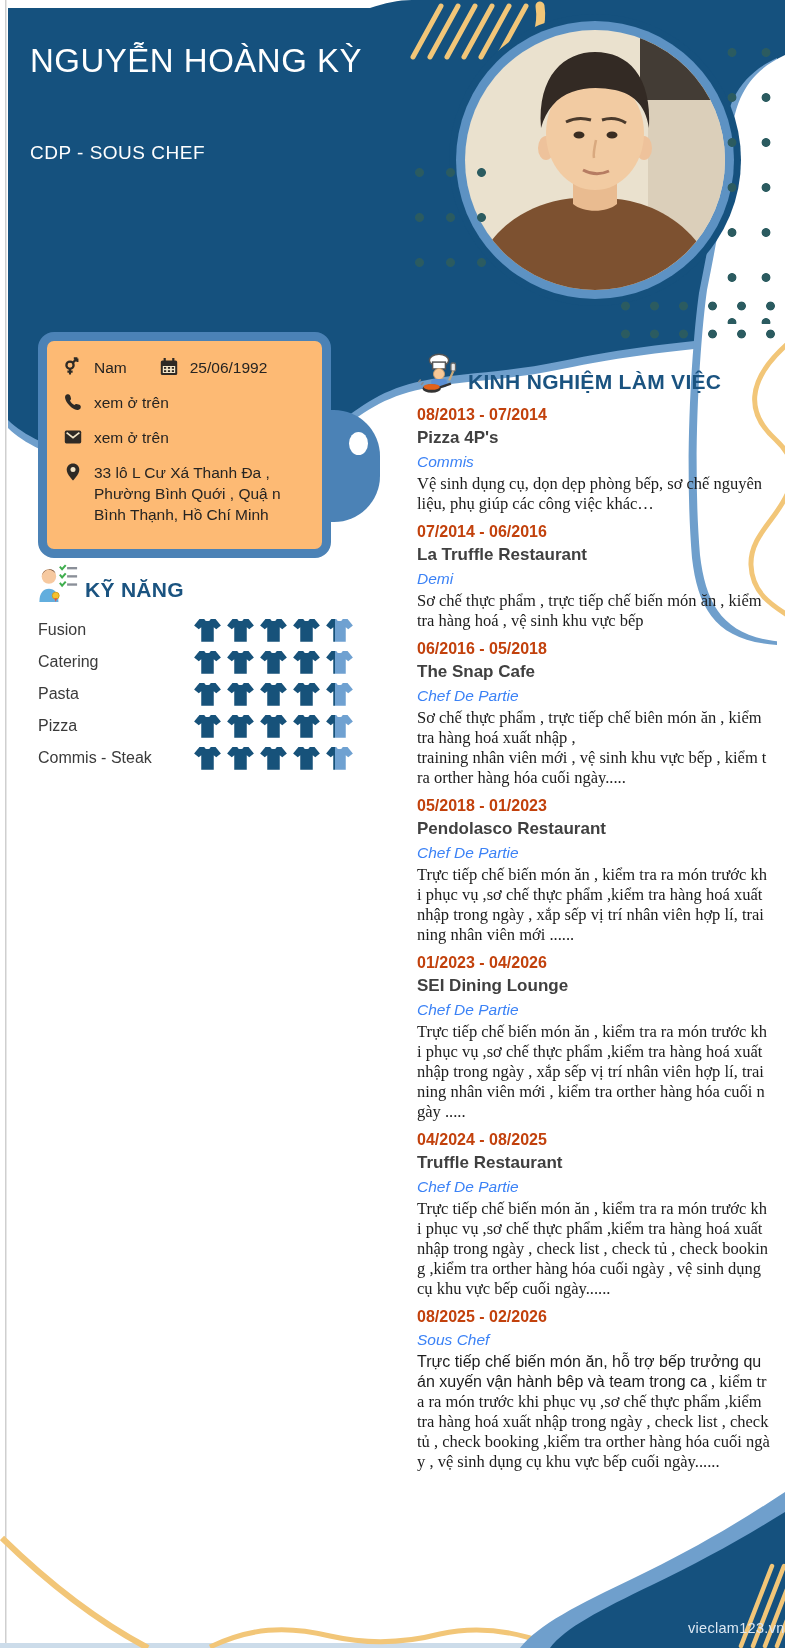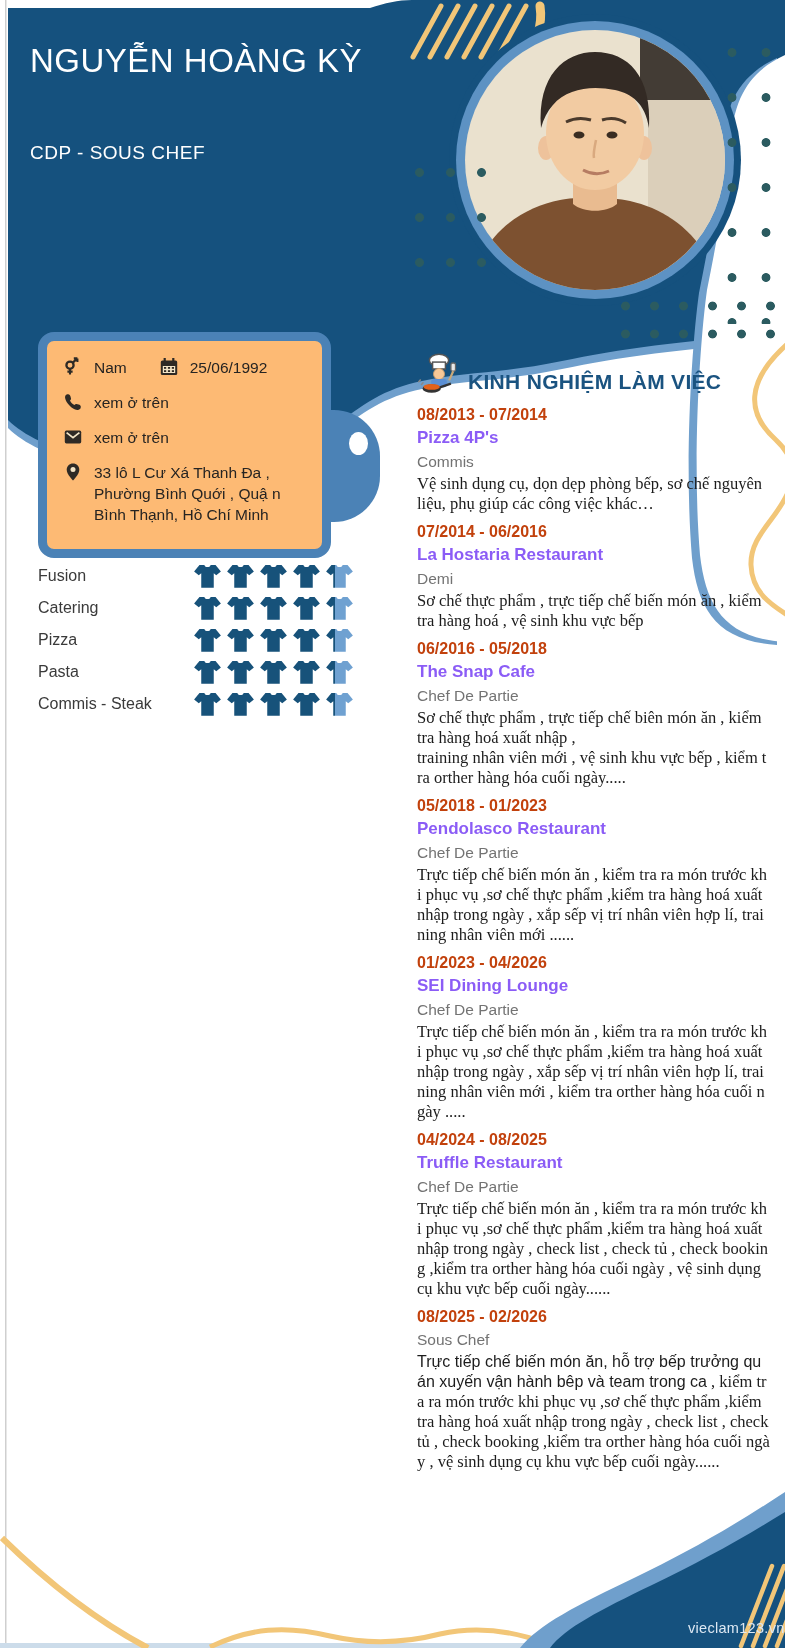--- a/index.html
+++ b/index.html
@@ -35,22 +35,22 @@
   .sec-title{font-size:21px;font-weight:bold;color:#1a5380;letter-spacing:.3px;padding-bottom:2px;}
   .skill-row{display:flex;align-items:center;height:32px;}
   .skill-name{width:155px;font-size:16px;color:#3a3a3a;}
   .shirts{display:flex;gap:4px;align-items:center;}
   .exp{position:absolute;left:417px;top:352px;width:353px;z-index:3;}
   .exp .sec-head{margin-bottom:8px;text-align:center;}
   .entry{margin-bottom:7px;}
   .period{font-size:16px;font-weight:bold;color:#c2410c;line-height:21px;margin-top:6px;}
   .company{font-size:17px;font-weight:bold;line-height:22px;margin-top:2px;}
   .company .plain{color:#3b3b3b;}
-  .company .red{color:#8b5cf6;}
-  .role{font-size:15.5px;color:#737373;line-height:21px;margin-top:2px;}
+  .company .red{color:#404040;}
+  .role{font-size:15.5px;color:#3b82f6;line-height:21px;margin-top:2px;font-style:italic;}
   .desc{font-family:"Liberation Serif",serif;font-size:16.5px;color:#1c1c1c;line-height:20px;
     margin-top:2px;word-break:break-all;}
   .desc .sans{font-family:"Liberation Sans",sans-serif;font-size:16px;}
   .watermark{position:absolute;left:688px;top:1620px;font-size:14.5px;color:#dde8f3;
     z-index:4;letter-spacing:.3px;}
 </style>
 </head>
 <body>
 
 <svg class="bg" width="785" height="1648" viewBox="0 0 785 1648">
@@ -176,20 +176,38 @@
       <svg class="icon20" width="20" height="20" viewBox="0 0 20 20">
         <path d="M10,1.5 c3.6,0 6.3,2.7 6.3,6.2 c0,4.6 -6.3,10.8 -6.3,10.8 S3.7,12.3 3.7,7.7 C3.7,4.2 6.4,1.5 10,1.5 z" fill="#2e2a25"></path>
         <circle cx="10" cy="7.6" r="2.5" fill="#f3e5c7"></circle>
       </svg>
       <span class="card-text">33 lô L Cư Xá Thanh Đa , Phường Bình Quới , Quậ n Bình Thạnh, Hồ Chí Minh</span>
     </div>
   </div>
 </div>
 
 <section class="skills">
+  <div class="sec-head">
+    <svg width="40" height="44" viewBox="0 0 44 46">
+      <g>
+        <path d="M24,6 l2.5,3 4,-4.5" stroke="#3fae4e" stroke-width="2.2" fill="none"></path>
+        <rect x="32" y="6.5" width="11" height="2.6" fill="#8a8f98"></rect>
+        <path d="M24,15 l2.5,3 4,-4.5" stroke="#3fae4e" stroke-width="2.2" fill="none"></path>
+        <rect x="32" y="15.5" width="11" height="2.6" fill="#8a8f98"></rect>
+        <path d="M24,24 l2.5,3 4,-4.5" stroke="#3fae4e" stroke-width="2.2" fill="none"></path>
+        <rect x="32" y="24.5" width="11" height="2.6" fill="#8a8f98"></rect>
+      </g>
+      <circle cx="12" cy="17" r="8" fill="#f6c9a0"></circle>
+      <path d="M4.4,15.5 a8,8 0 0 1 15.2,-1.5 c-2.2,-3.2 -4.8,-4.5 -7.6,-4.5 c-3.2,0 -6.2,2.2 -7.6,6 z" fill="#6b4226"></path>
+      <path d="M1.5,45 c0,-10 4.5,-14.5 10.5,-14.5 c6,0 10.5,4.5 10.5,14.5 z" fill="#62aede"></path>
+      <circle cx="19.5" cy="38" r="3.8" fill="#f6c12e" stroke="#d19a18" stroke-width="1"></circle>
+      <path d="M18,41 l1.5,4 1.5,-4 z" fill="#e2504a"></path>
+    </svg>
+    <span class="sec-title">KỸ NĂNG</span>
+  </div>
   <div id="skills-rows">
   <div class="skill-row">
     <span class="skill-name">Fusion</span>
     <span class="shirts">
           <svg width="29" height="25" viewBox="0 0 32 28">
             <path d="M7,1 L1,8.5 L6.2,12.5 L9,10.4 V26.5 H23 V10.4 L25.8,12.5 L31,8.5 L25,1 H19.5 C18.6,4.3 13.4,4.3 12.5,1 Z" fill="#17527a"></path>
           </svg>
           <svg width="29" height="25" viewBox="0 0 32 28">
             <path d="M7,1 L1,8.5 L6.2,12.5 L9,10.4 V26.5 H23 V10.4 L25.8,12.5 L31,8.5 L25,1 H19.5 C18.6,4.3 13.4,4.3 12.5,1 Z" fill="#17527a"></path>
           </svg>
@@ -232,20 +250,47 @@
               <stop offset="35%" stop-color="#17527a"></stop>
               <stop offset="35%" stop-color="#6fa1d1"></stop>
               <stop offset="1" stop-color="#6fa1d1"></stop>
             </linearGradient>
             <path d="M7,1 L1,8.5 L6.2,12.5 L9,10.4 V26.5 H23 V10.4 L25.8,12.5 L31,8.5 L25,1 H19.5 C18.6,4.3 13.4,4.3 12.5,1 Z" fill="url(#g0_4)"></path>
           </svg>
         </span>
   </div>
 
   <div class="skill-row">
+    <span class="skill-name">Pasta</span>
+    <span class="shirts">
+          <svg width="29" height="25" viewBox="0 0 32 28">
+            <path d="M7,1 L1,8.5 L6.2,12.5 L9,10.4 V26.5 H23 V10.4 L25.8,12.5 L31,8.5 L25,1 H19.5 C18.6,4.3 13.4,4.3 12.5,1 Z" fill="#17527a"></path>
+          </svg>
+          <svg width="29" height="25" viewBox="0 0 32 28">
+            <path d="M7,1 L1,8.5 L6.2,12.5 L9,10.4 V26.5 H23 V10.4 L25.8,12.5 L31,8.5 L25,1 H19.5 C18.6,4.3 13.4,4.3 12.5,1 Z" fill="#17527a"></path>
+          </svg>
+          <svg width="29" height="25" viewBox="0 0 32 28">
+            <path d="M7,1 L1,8.5 L6.2,12.5 L9,10.4 V26.5 H23 V10.4 L25.8,12.5 L31,8.5 L25,1 H19.5 C18.6,4.3 13.4,4.3 12.5,1 Z" fill="#17527a"></path>
+          </svg>
+          <svg width="29" height="25" viewBox="0 0 32 28">
+            <path d="M7,1 L1,8.5 L6.2,12.5 L9,10.4 V26.5 H23 V10.4 L25.8,12.5 L31,8.5 L25,1 H19.5 C18.6,4.3 13.4,4.3 12.5,1 Z" fill="#17527a"></path>
+          </svg>
+          <svg width="29" height="25" viewBox="0 0 32 28">
+            <linearGradient id="g2_4" x1="0" y1="0" x2="1" y2="0">
+              <stop offset="0" stop-color="#17527a"></stop>
+              <stop offset="35%" stop-color="#17527a"></stop>
+              <stop offset="35%" stop-color="#6fa1d1"></stop>
+              <stop offset="1" stop-color="#6fa1d1"></stop>
+            </linearGradient>
+            <path d="M7,1 L1,8.5 L6.2,12.5 L9,10.4 V26.5 H23 V10.4 L25.8,12.5 L31,8.5 L25,1 H19.5 C18.6,4.3 13.4,4.3 12.5,1 Z" fill="url(#g2_4)"></path>
+          </svg>
+        </span>
+  </div>
+
+  <div class="skill-row">
     <span class="skill-name">Pizza</span>
     <span class="shirts">
           <svg width="29" height="25" viewBox="0 0 32 28">
             <path d="M7,1 L1,8.5 L6.2,12.5 L9,10.4 V26.5 H23 V10.4 L25.8,12.5 L31,8.5 L25,1 H19.5 C18.6,4.3 13.4,4.3 12.5,1 Z" fill="#17527a"></path>
           </svg>
           <svg width="29" height="25" viewBox="0 0 32 28">
             <path d="M7,1 L1,8.5 L6.2,12.5 L9,10.4 V26.5 H23 V10.4 L25.8,12.5 L31,8.5 L25,1 H19.5 C18.6,4.3 13.4,4.3 12.5,1 Z" fill="#17527a"></path>
           </svg>
           <svg width="29" height="25" viewBox="0 0 32 28">
             <path d="M7,1 L1,8.5 L6.2,12.5 L9,10.4 V26.5 H23 V10.4 L25.8,12.5 L31,8.5 L25,1 H19.5 C18.6,4.3 13.4,4.3 12.5,1 Z" fill="#17527a"></path>
@@ -254,47 +299,20 @@
             <path d="M7,1 L1,8.5 L6.2,12.5 L9,10.4 V26.5 H23 V10.4 L25.8,12.5 L31,8.5 L25,1 H19.5 C18.6,4.3 13.4,4.3 12.5,1 Z" fill="#17527a"></path>
           </svg>
           <svg width="29" height="25" viewBox="0 0 32 28">
             <linearGradient id="g3_4" x1="0" y1="0" x2="1" y2="0">
               <stop offset="0" stop-color="#17527a"></stop>
               <stop offset="35%" stop-color="#17527a"></stop>
               <stop offset="35%" stop-color="#6fa1d1"></stop>
               <stop offset="1" stop-color="#6fa1d1"></stop>
             </linearGradient>
             <path d="M7,1 L1,8.5 L6.2,12.5 L9,10.4 V26.5 H23 V10.4 L25.8,12.5 L31,8.5 L25,1 H19.5 C18.6,4.3 13.4,4.3 12.5,1 Z" fill="url(#g3_4)"></path>
-          </svg>
-        </span>
-  </div>
-
-  <div class="skill-row">
-    <span class="skill-name">Pasta</span>
-    <span class="shirts">
-          <svg width="29" height="25" viewBox="0 0 32 28">
-            <path d="M7,1 L1,8.5 L6.2,12.5 L9,10.4 V26.5 H23 V10.4 L25.8,12.5 L31,8.5 L25,1 H19.5 C18.6,4.3 13.4,4.3 12.5,1 Z" fill="#17527a"></path>
-          </svg>
-          <svg width="29" height="25" viewBox="0 0 32 28">
-            <path d="M7,1 L1,8.5 L6.2,12.5 L9,10.4 V26.5 H23 V10.4 L25.8,12.5 L31,8.5 L25,1 H19.5 C18.6,4.3 13.4,4.3 12.5,1 Z" fill="#17527a"></path>
-          </svg>
-          <svg width="29" height="25" viewBox="0 0 32 28">
-            <path d="M7,1 L1,8.5 L6.2,12.5 L9,10.4 V26.5 H23 V10.4 L25.8,12.5 L31,8.5 L25,1 H19.5 C18.6,4.3 13.4,4.3 12.5,1 Z" fill="#17527a"></path>
-          </svg>
-          <svg width="29" height="25" viewBox="0 0 32 28">
-            <path d="M7,1 L1,8.5 L6.2,12.5 L9,10.4 V26.5 H23 V10.4 L25.8,12.5 L31,8.5 L25,1 H19.5 C18.6,4.3 13.4,4.3 12.5,1 Z" fill="#17527a"></path>
-          </svg>
-          <svg width="29" height="25" viewBox="0 0 32 28">
-            <linearGradient id="g2_4" x1="0" y1="0" x2="1" y2="0">
-              <stop offset="0" stop-color="#17527a"></stop>
-              <stop offset="35%" stop-color="#17527a"></stop>
-              <stop offset="35%" stop-color="#6fa1d1"></stop>
-              <stop offset="1" stop-color="#6fa1d1"></stop>
-            </linearGradient>
-            <path d="M7,1 L1,8.5 L6.2,12.5 L9,10.4 V26.5 H23 V10.4 L25.8,12.5 L31,8.5 L25,1 H19.5 C18.6,4.3 13.4,4.3 12.5,1 Z" fill="url(#g2_4)"></path>
           </svg>
         </span>
   </div>
 
   <div class="skill-row">
     <span class="skill-name">Commis - Steak</span>
     <span class="shirts">
           <svg width="29" height="25" viewBox="0 0 32 28">
             <path d="M7,1 L1,8.5 L6.2,12.5 L9,10.4 V26.5 H23 V10.4 L25.8,12.5 L31,8.5 L25,1 H19.5 C18.6,4.3 13.4,4.3 12.5,1 Z" fill="#17527a"></path>
           </svg>
@@ -343,21 +361,21 @@
     <div class="company">
       <span class="plain"></span><span class="red">Pizza 4P's</span>
     </div>
     <div class="role">Commis</div>
     <div class="desc"><span class="serif">Vệ sinh dụng cụ, dọn dẹp phòng bếp, sơ chế nguyên liệu, phụ giúp các công việc khác…</span></div>
   </div>
 
   <div class="entry">
     <div class="period">07/2014 - 06/2016</div>
     <div class="company">
-      <span class="plain"></span><span class="red">La Hostaria Restaurant</span>
+      <span class="plain"></span><span class="red">La Truffle Restaurant</span>
     </div>
     <div class="role">Demi</div>
     <div class="desc"><span class="serif">Sơ chế thực phẩm , trực tiếp chế biến món ăn , kiểm tra hàng hoá , vệ sinh khu vực bếp</span></div>
   </div>
 
   <div class="entry">
     <div class="period">06/2016 - 05/2018</div>
     <div class="company">
       <span class="plain"></span><span class="red">The Snap Cafe</span>
     </div>

